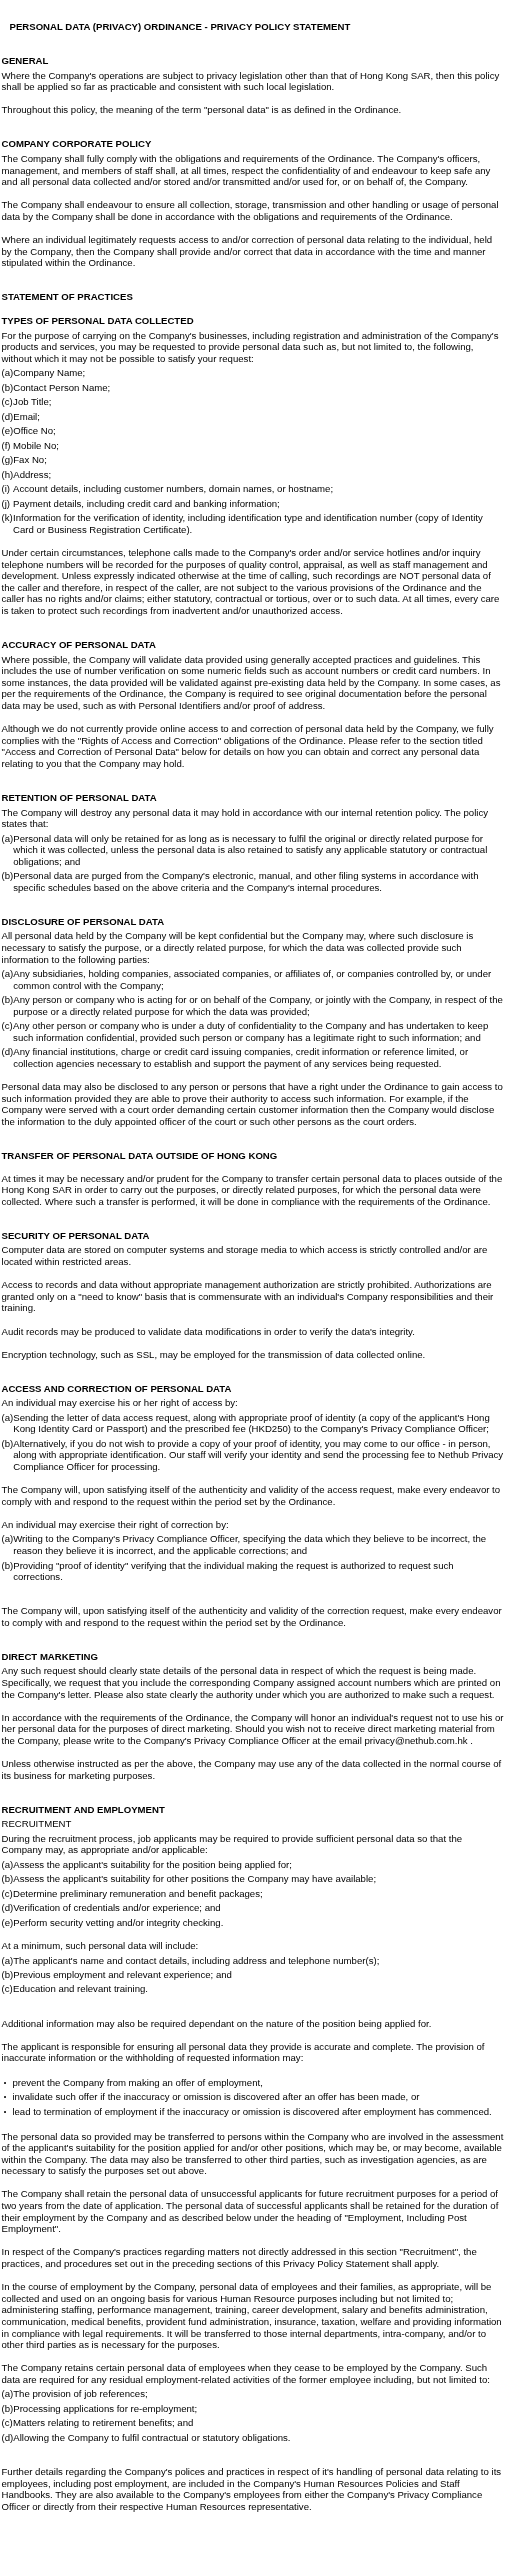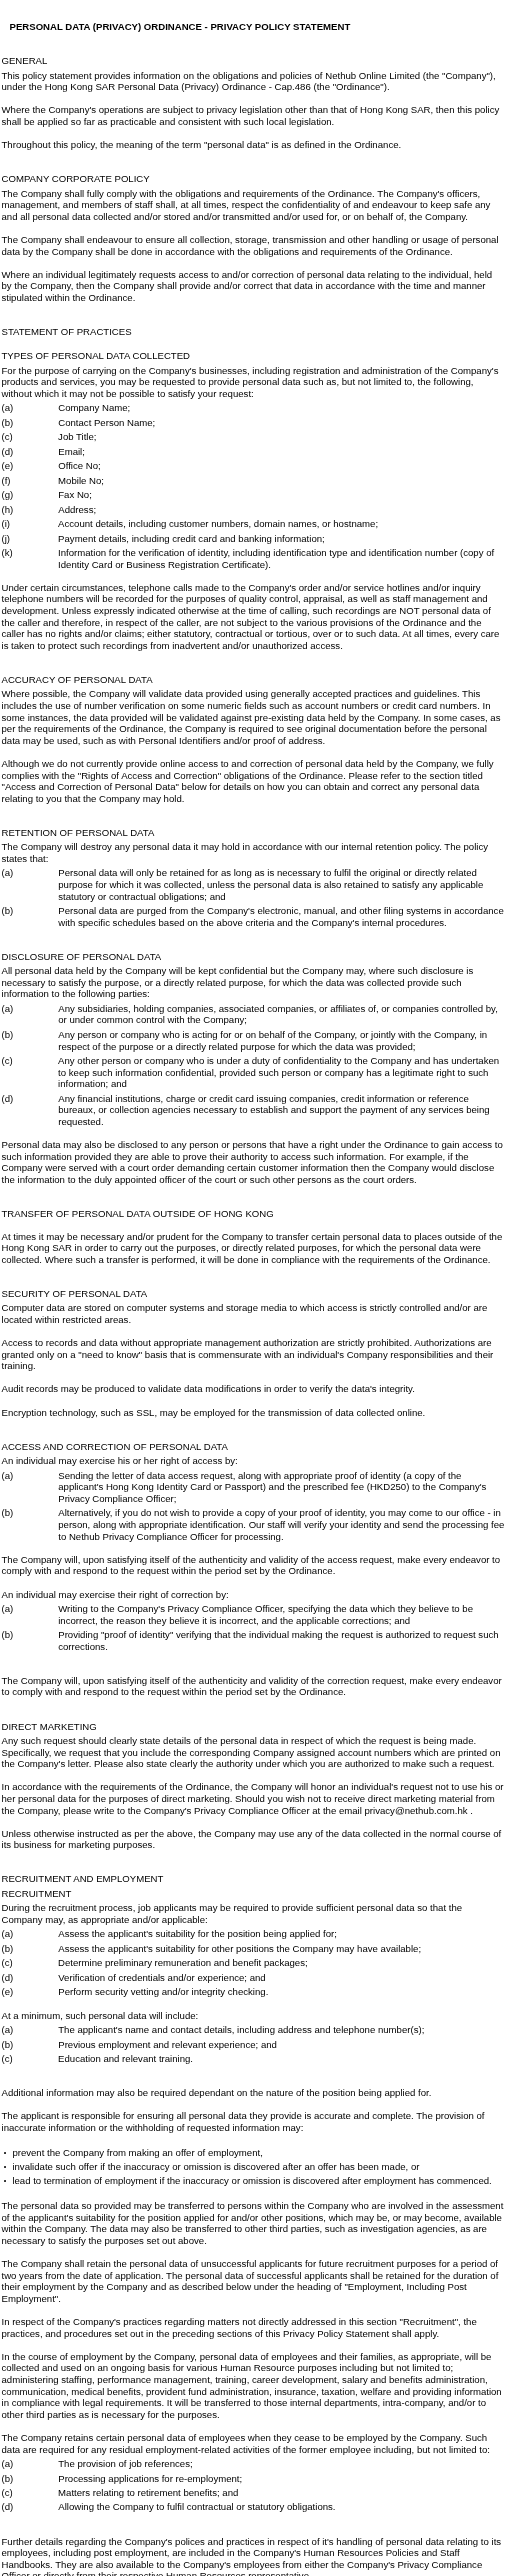--- a/index.html
+++ b/index.html
@@ -9,44 +9,43 @@
     font-size: 9.6px;
     line-height: 11.6px;
     color: #000000;
   }
   #doc {
     box-sizing: border-box;
     width: 508px;
     padding: 13px 3.6px 16px 1.5px;
   }
   .doc-title { font-weight: bold; text-align: left; margin: 8px; }
-  .h2 { font-weight: normal; margin: 22.5px 0 2.9px 0; }
+  .h2 { font-weight: bold; margin: 22.5px 0 2.9px 0; }
   .h2.tight-top { margin-top: 12.3px; }
   .h2.after-gap { margin-bottom: 11px; }
   .h3 { font-weight: normal; margin: 0 0 2.9px 0; }
   p.para { margin: 0 0 11.6px 0; }
   p.para.lead { margin-bottom: 2.9px; }
   .mt-lg { margin-top: 13px; }
   .list { margin: 0 0 11.6px 0; }
   .list.mb-lg { margin-bottom: 22.5px; }
   .list-item { display: flex; margin-bottom: 2.9px; }
   .li-label { flex: 0 0 11.6px; white-space: nowrap; }
-  .li-text { flex: 1 1 auto; margin-left: 45px; }
+  .li-text { flex: 1 1 auto; }
   .bullets { margin: 13px 0 13px 0; }
   .bullet-item { display: flex; margin-bottom: 2.9px; }
   .b-dot { flex: 0 0 8.7px; padding-left: 2.2px; font-size: 7.3px; }
   .b-text { flex: 1 1 auto; }
 </style>
 </head>
 <body>
 
 <div id="doc">
     <div class="doc-title">PERSONAL DATA (PRIVACY) ORDINANCE - PRIVACY POLICY STATEMENT</div>
     <div class="h2">GENERAL</div>
-    <p class="para">This policy statement provides information on the obligations and policies of Nethub Online Limited (the "Company"), under the Hong Kong SAR Personal Data (Privacy) Ordinance - Cap.486 (the "Ordinance").</p>
     <p class="para">Where the Company's operations are subject to privacy legislation other than that of Hong Kong SAR, then this policy shall be applied so far as practicable and consistent with such local legislation.</p>
     <p class="para">Throughout this policy, the meaning of the term "personal data" is as defined in the Ordinance.</p>
     <div class="h2">COMPANY CORPORATE POLICY</div>
     <p class="para">The Company shall fully comply with the obligations and requirements of the Ordinance. The Company's officers, management, and members of staff shall, at all times, respect the confidentiality of and endeavour to keep safe any and all personal data collected and/or stored and/or transmitted and/or used for, or on behalf of, the Company.</p>
     <p class="para">The Company shall endeavour to ensure all collection, storage, transmission and other handling or usage of personal data by the Company shall be done in accordance with the obligations and requirements of the Ordinance.</p>
     <p class="para">Where an individual legitimately requests access to and/or correction of personal data relating to the individual, held by the Company, then the Company shall provide and/or correct that data in accordance with the time and manner stipulated within the Ordinance.</p>
     <div class="h2">STATEMENT OF PRACTICES</div>
     <div class="h2 tight-top">TYPES OF PERSONAL DATA COLLECTED</div>
     <p class="para lead">For the purpose of carrying on the Company's businesses, including registration and administration of the Company's products and services, you may be requested to provide personal data such as, but not limited to, the following, without which it may not be possible to satisfy your request:</p>
     <div class="list">
@@ -121,21 +120,21 @@
       <div class="list-item">
         <span class="li-label">(b)</span>
         <span class="li-text">Any person or company who is acting for or on behalf of the Company, or jointly with the Company, in respect of the purpose or a directly related purpose for which the data was provided;</span>
       </div>
       <div class="list-item">
         <span class="li-label">(c)</span>
         <span class="li-text">Any other person or company who is under a duty of confidentiality to the Company and has undertaken to keep such information confidential, provided such person or company has a legitimate right to such information; and</span>
       </div>
       <div class="list-item">
         <span class="li-label">(d)</span>
-        <span class="li-text">Any financial institutions, charge or credit card issuing companies, credit information or reference bureaux, or collection agencies necessary to establish and support the payment of any services being requested.</span>
+        <span class="li-text">Any financial institutions, charge or credit card issuing companies, credit information or reference limited, or collection agencies necessary to establish and support the payment of any services being requested.</span>
       </div>
     </div>
     <p class="para">Personal data may also be disclosed to any person or persons that have a right under the Ordinance to gain access to such information provided they are able to prove their authority to access such information. For example, if the Company were served with a court order demanding certain customer information then the Company would disclose the information to the duly appointed officer of the court or such other persons as the court orders.</p>
     <div class="h2 after-gap">TRANSFER OF PERSONAL DATA OUTSIDE OF HONG KONG</div>
     <p class="para">At times it may be necessary and/or prudent for the Company to transfer certain personal data to places outside of the Hong Kong SAR in order to carry out the purposes, or directly related purposes, for which the personal data were collected. Where such a transfer is performed, it will be done in compliance with the requirements of the Ordinance.</p>
     <div class="h2">SECURITY OF PERSONAL DATA</div>
     <p class="para">Computer data are stored on computer systems and storage media to which access is strictly controlled and/or are located within restricted areas.</p>
     <p class="para">Access to records and data without appropriate management authorization are strictly prohibited. Authorizations are granted only on a "need to know" basis that is commensurate with an individual's Company responsibilities and their training.</p>
     <p class="para">Audit records may be produced to validate data modifications in order to verify the data's integrity.</p>
     <p class="para">Encryption technology, such as SSL, may be employed for the transmission of data collected online.</p>

